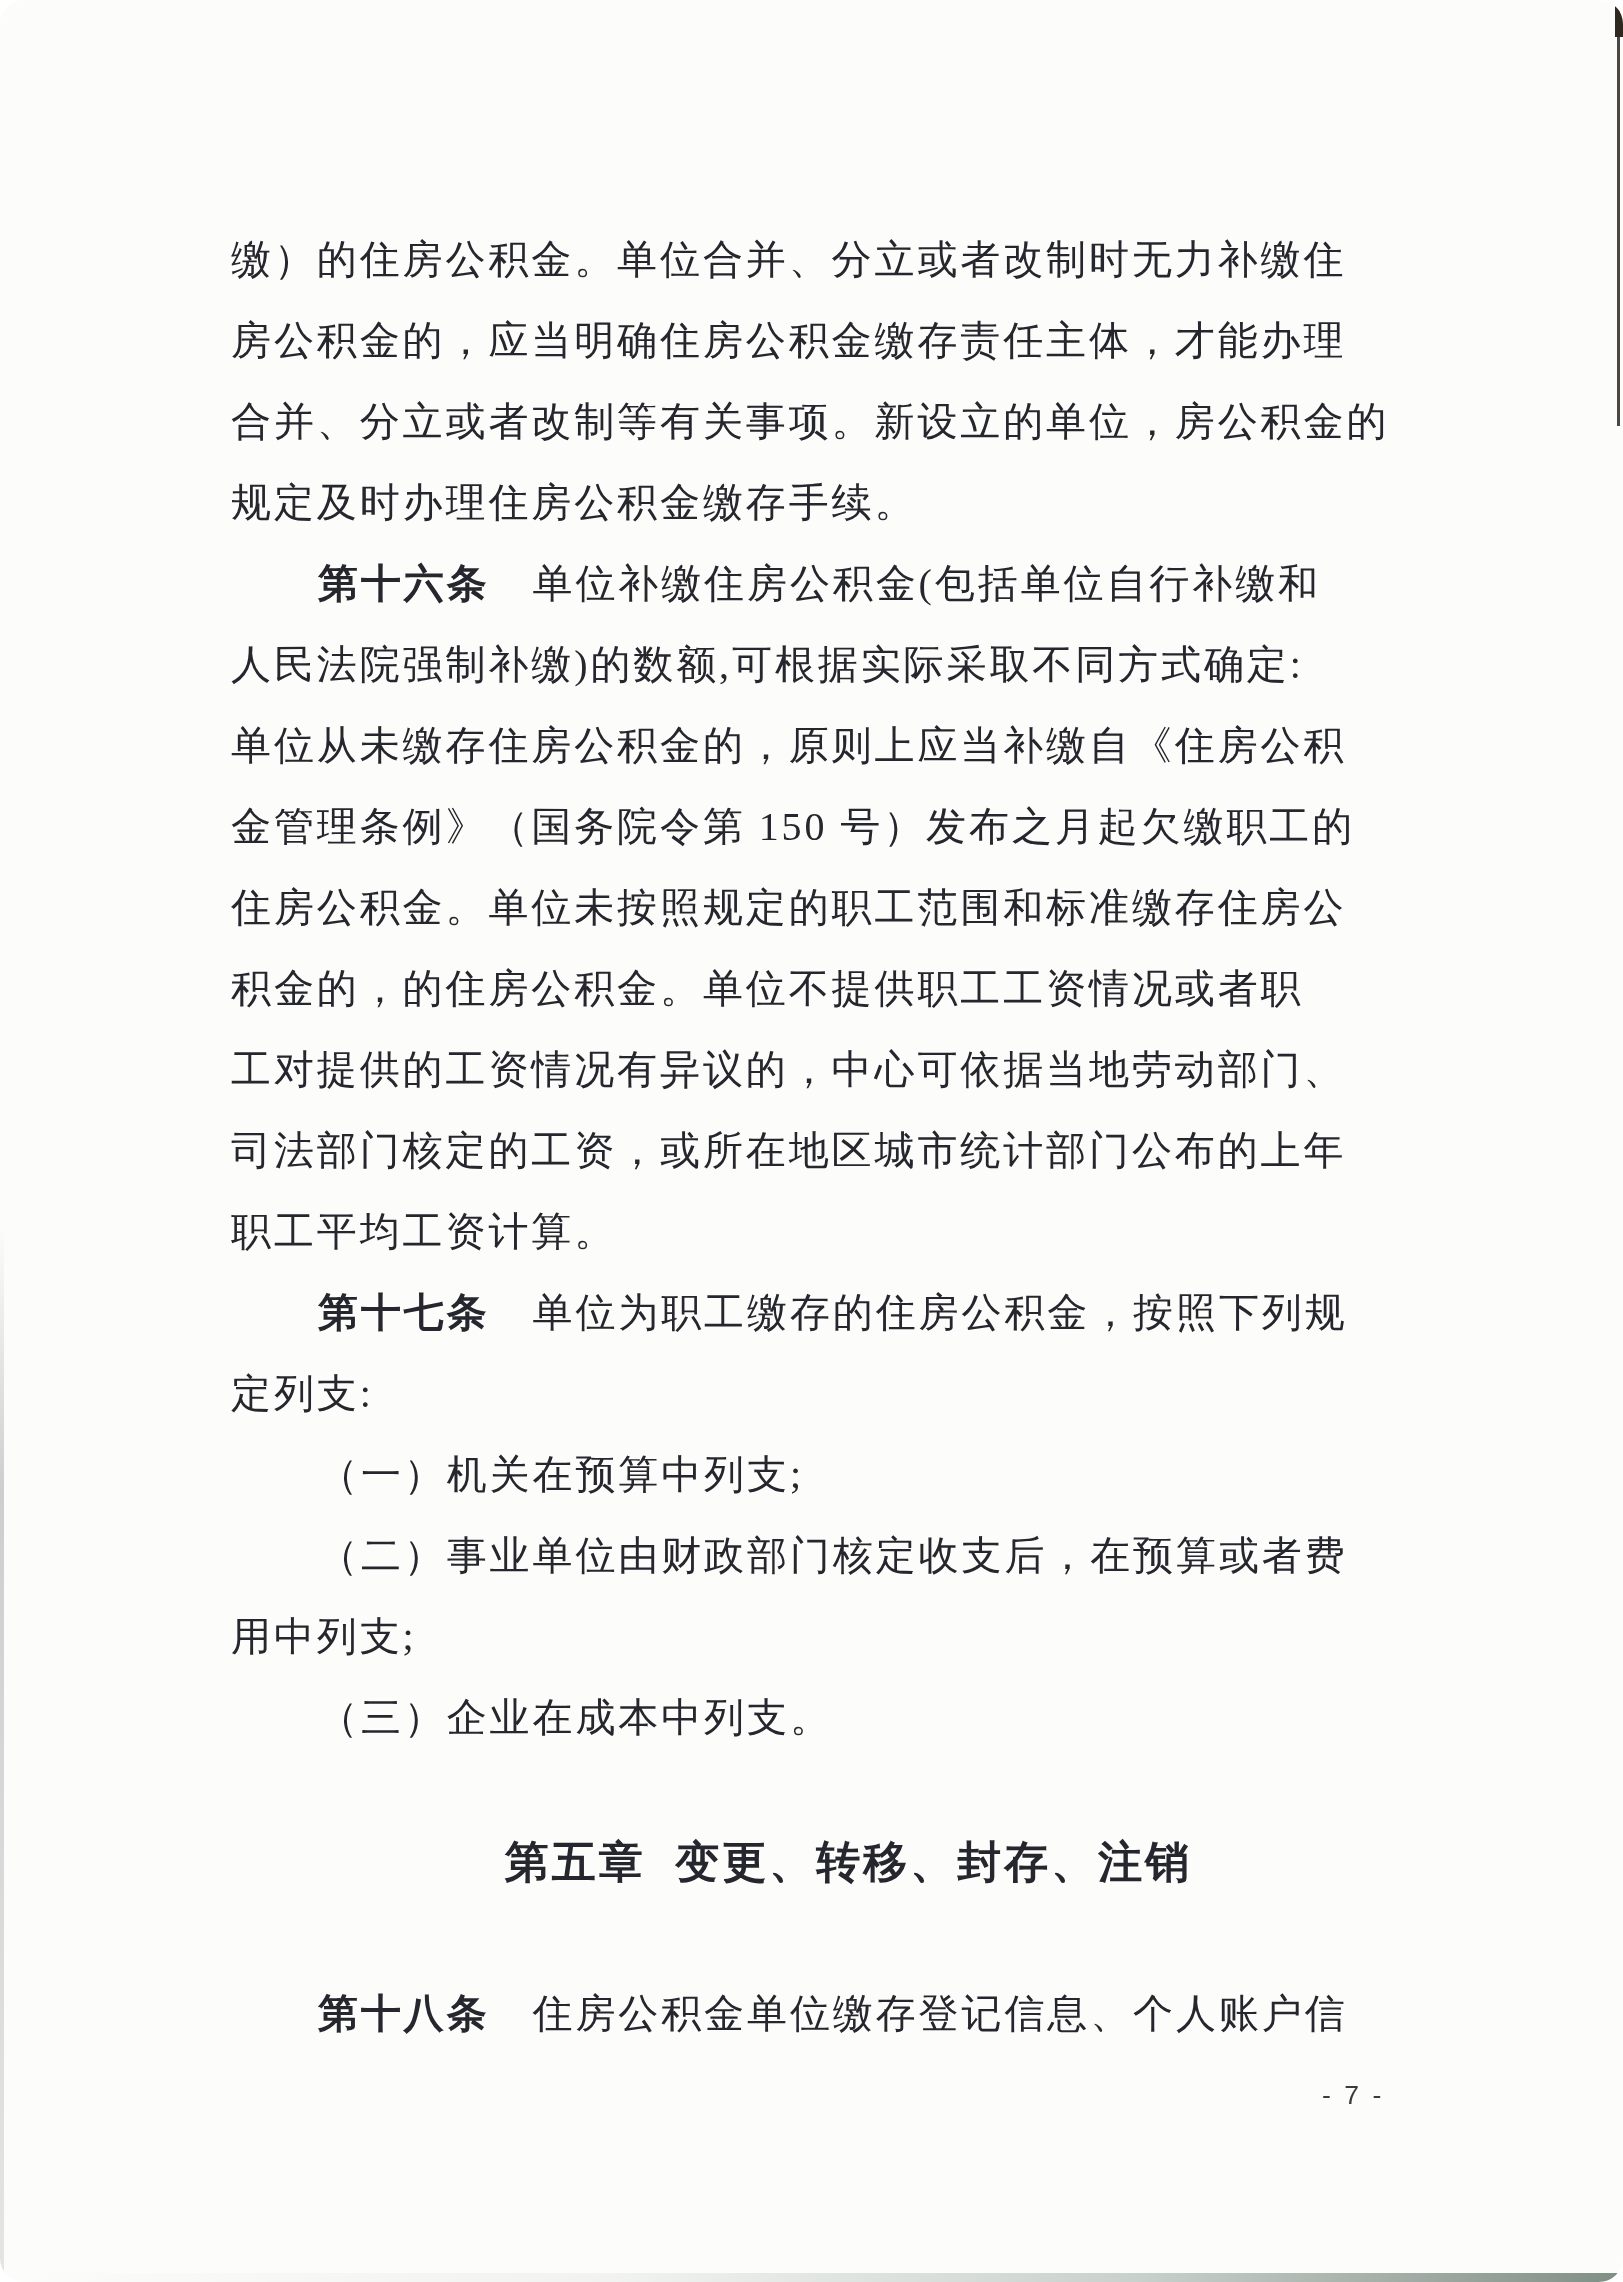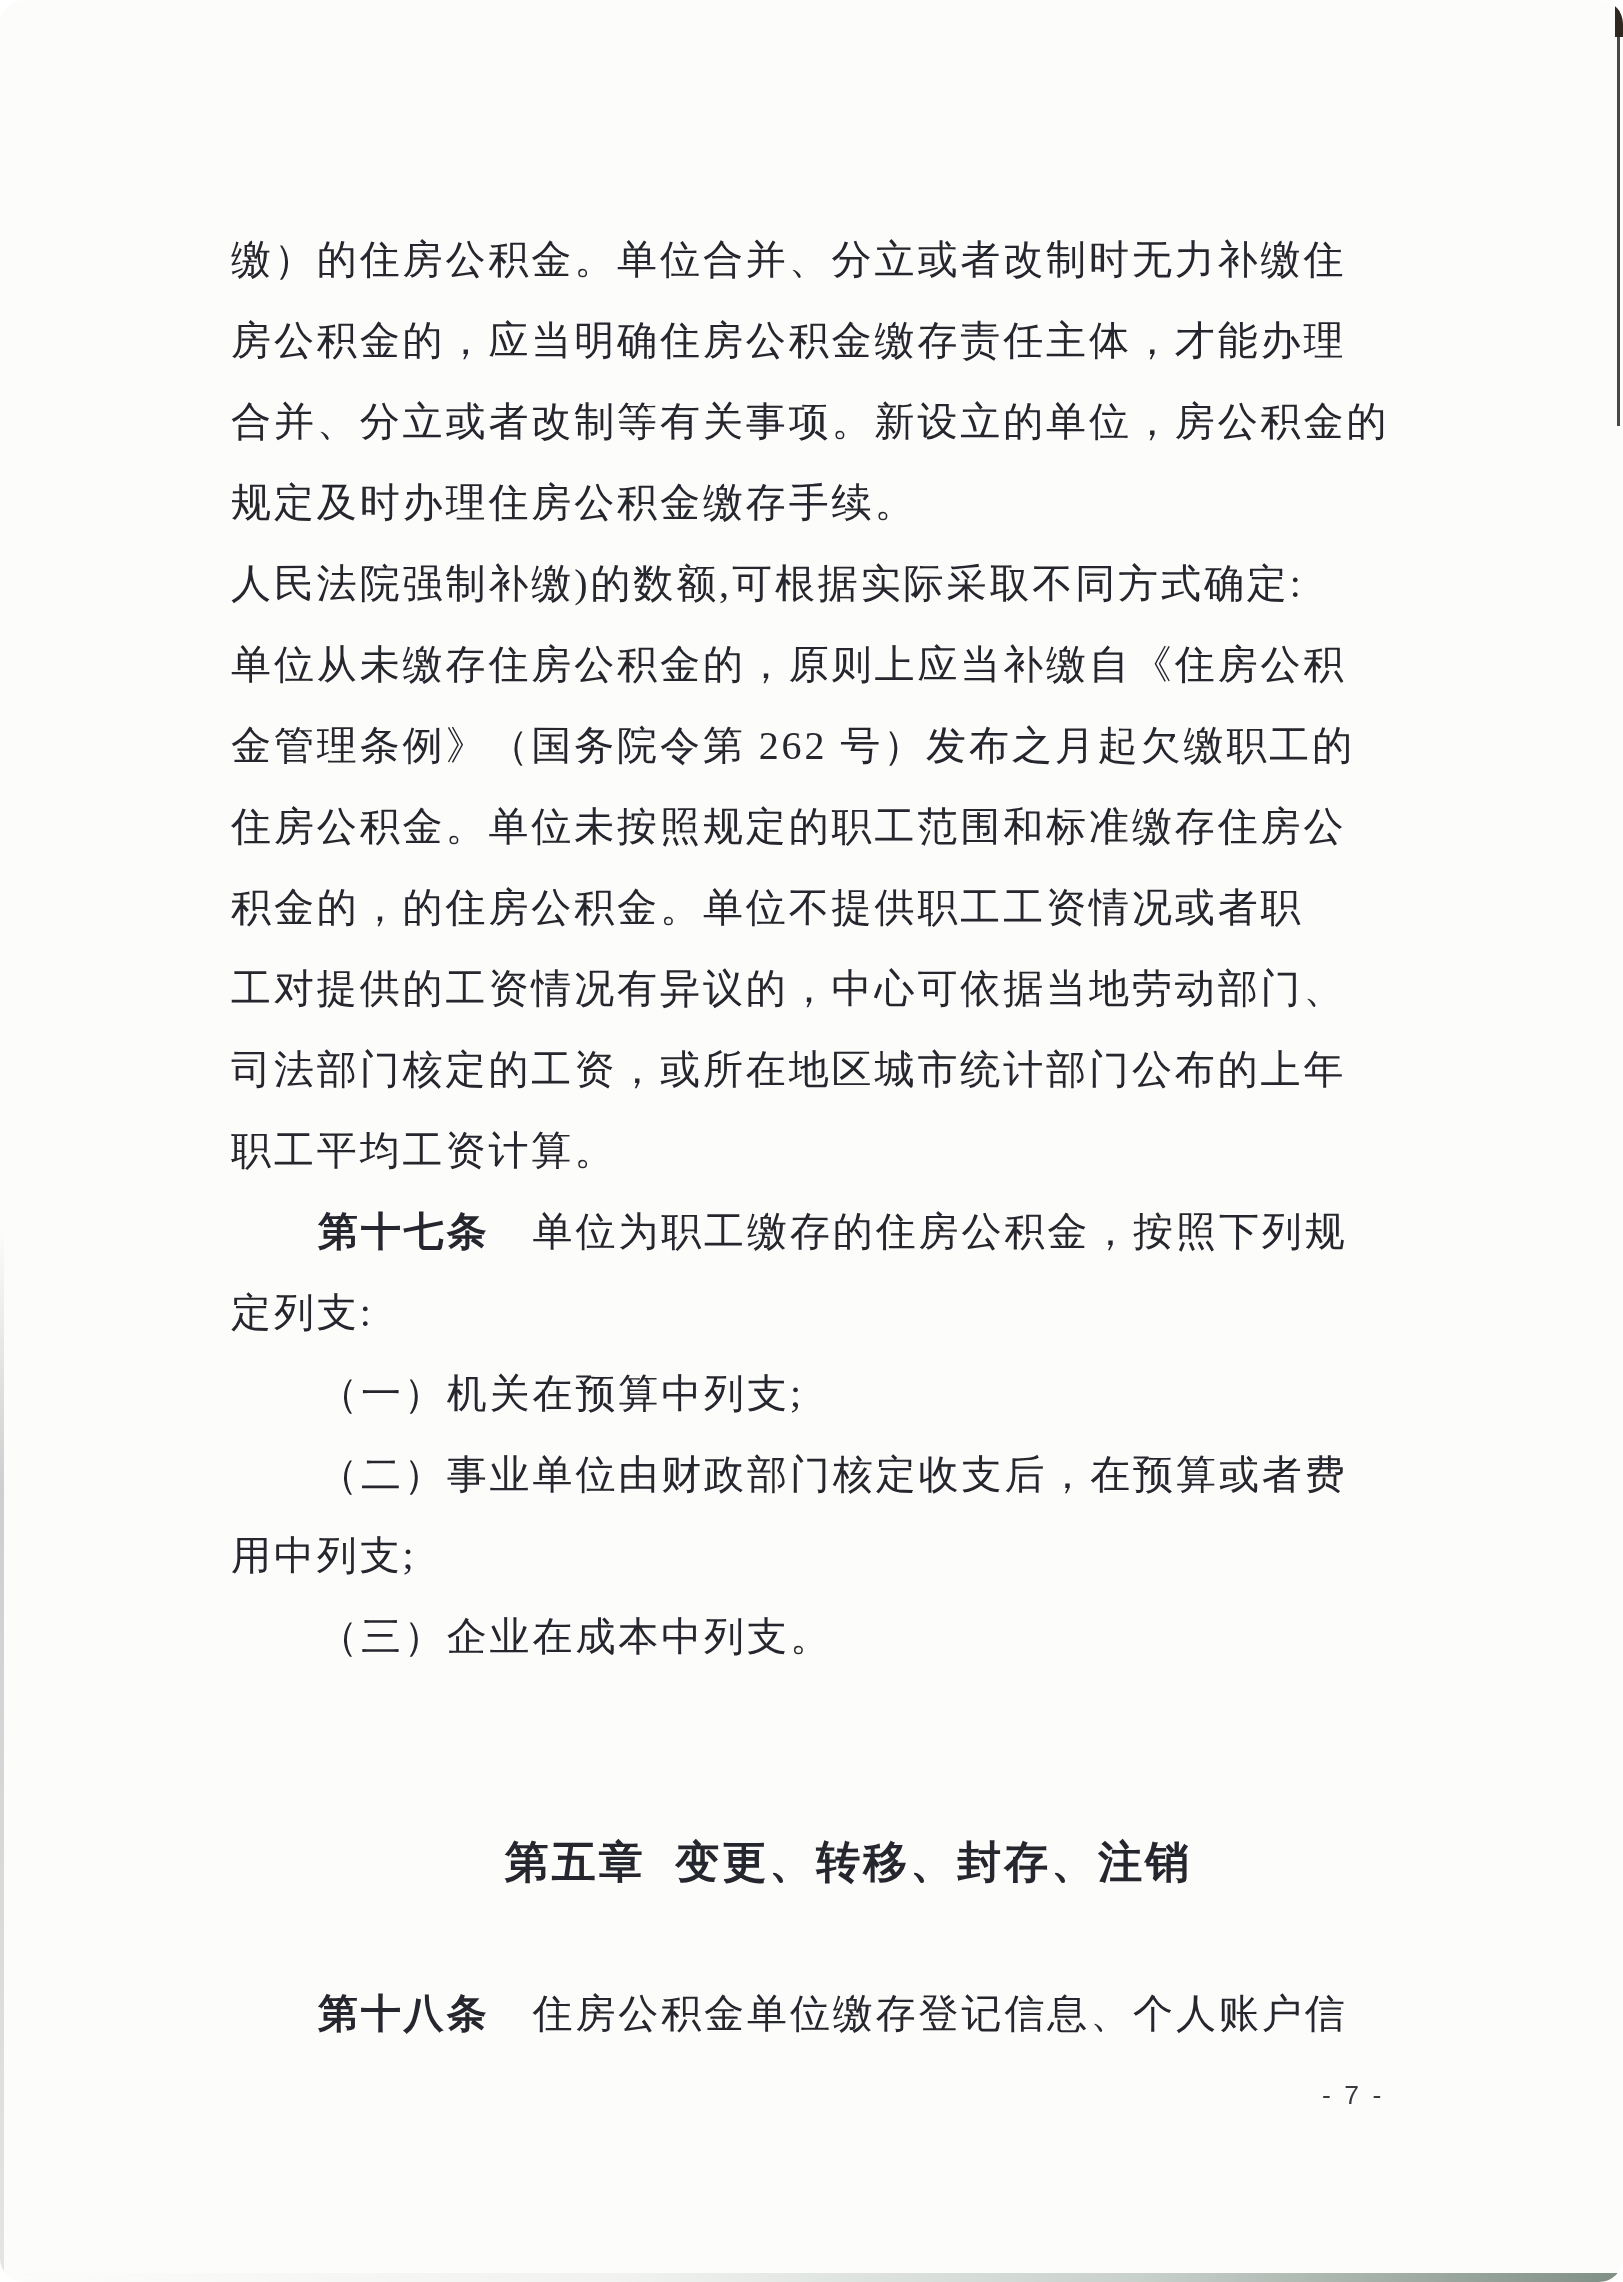--- a/index.html
+++ b/index.html
@@ -92,23 +92,24 @@
 </head>
 <body>
 
 <div class="page">
 
   <div class="body-text" id="body-lines">
       <div class="line"><span>缴）的住房公积金。单位合并、分立或者改制时无力补缴住</span></div>
       <div class="line"><span>房公积金的，应当明确住房公积金缴存责任主体，才能办理</span></div>
       <div class="line"><span>合并、分立或者改制等有关事项。新设立的单位，房公积金的</span></div>
       <div class="line"><span>规定及时办理住房公积金缴存手续。</span></div>
+      <div class="line indent"><span class="article-label">第十六条</span><span>　单位补缴住房公积金(包括单位自行补缴和</span></div>
       <div class="line"><span>人民法院强制补缴)的数额,可根据实际采取不同方式确定:</span></div>
       <div class="line"><span>单位从未缴存住房公积金的，原则上应当补缴自《住房公积</span></div>
-      <div class="line"><span>金管理条例》（国务院令第 262 号）发布之月起欠缴职工的</span></div>
+      <div class="line"><span>金管理条例》（国务院令第 150 号）发布之月起欠缴职工的</span></div>
       <div class="line"><span>住房公积金。单位未按照规定的职工范围和标准缴存住房公</span></div>
       <div class="line"><span>积金的，的住房公积金。单位不提供职工工资情况或者职</span></div>
       <div class="line"><span>工对提供的工资情况有异议的，中心可依据当地劳动部门、</span></div>
       <div class="line"><span>司法部门核定的工资，或所在地区城市统计部门公布的上年</span></div>
       <div class="line"><span>职工平均工资计算。</span></div>
       <div class="line indent"><span class="article-label">第十七条</span><span>　单位为职工缴存的住房公积金，按照下列规</span></div>
       <div class="line"><span>定列支:</span></div>
       <div class="line indent"><span>（一）机关在预算中列支;</span></div>
       <div class="line indent"><span>（二）事业单位由财政部门核定收支后，在预算或者费</span></div>
       <div class="line"><span>用中列支;</span></div>

